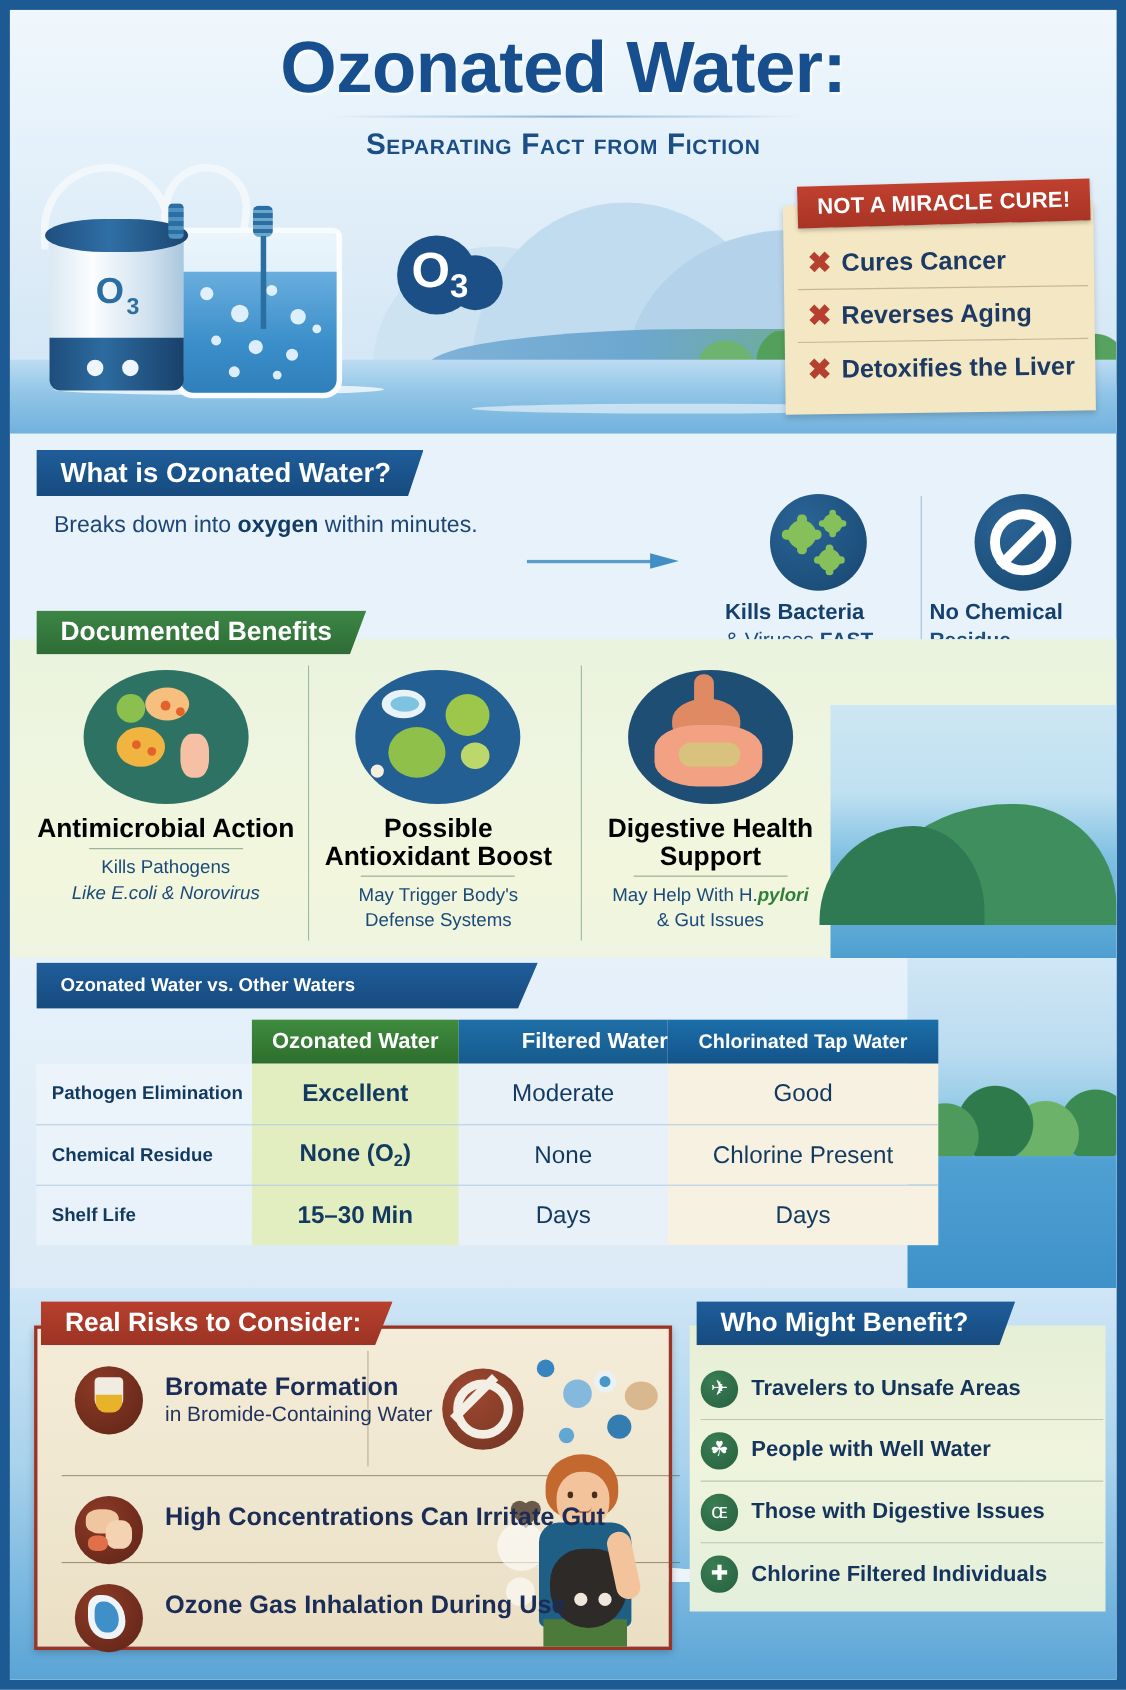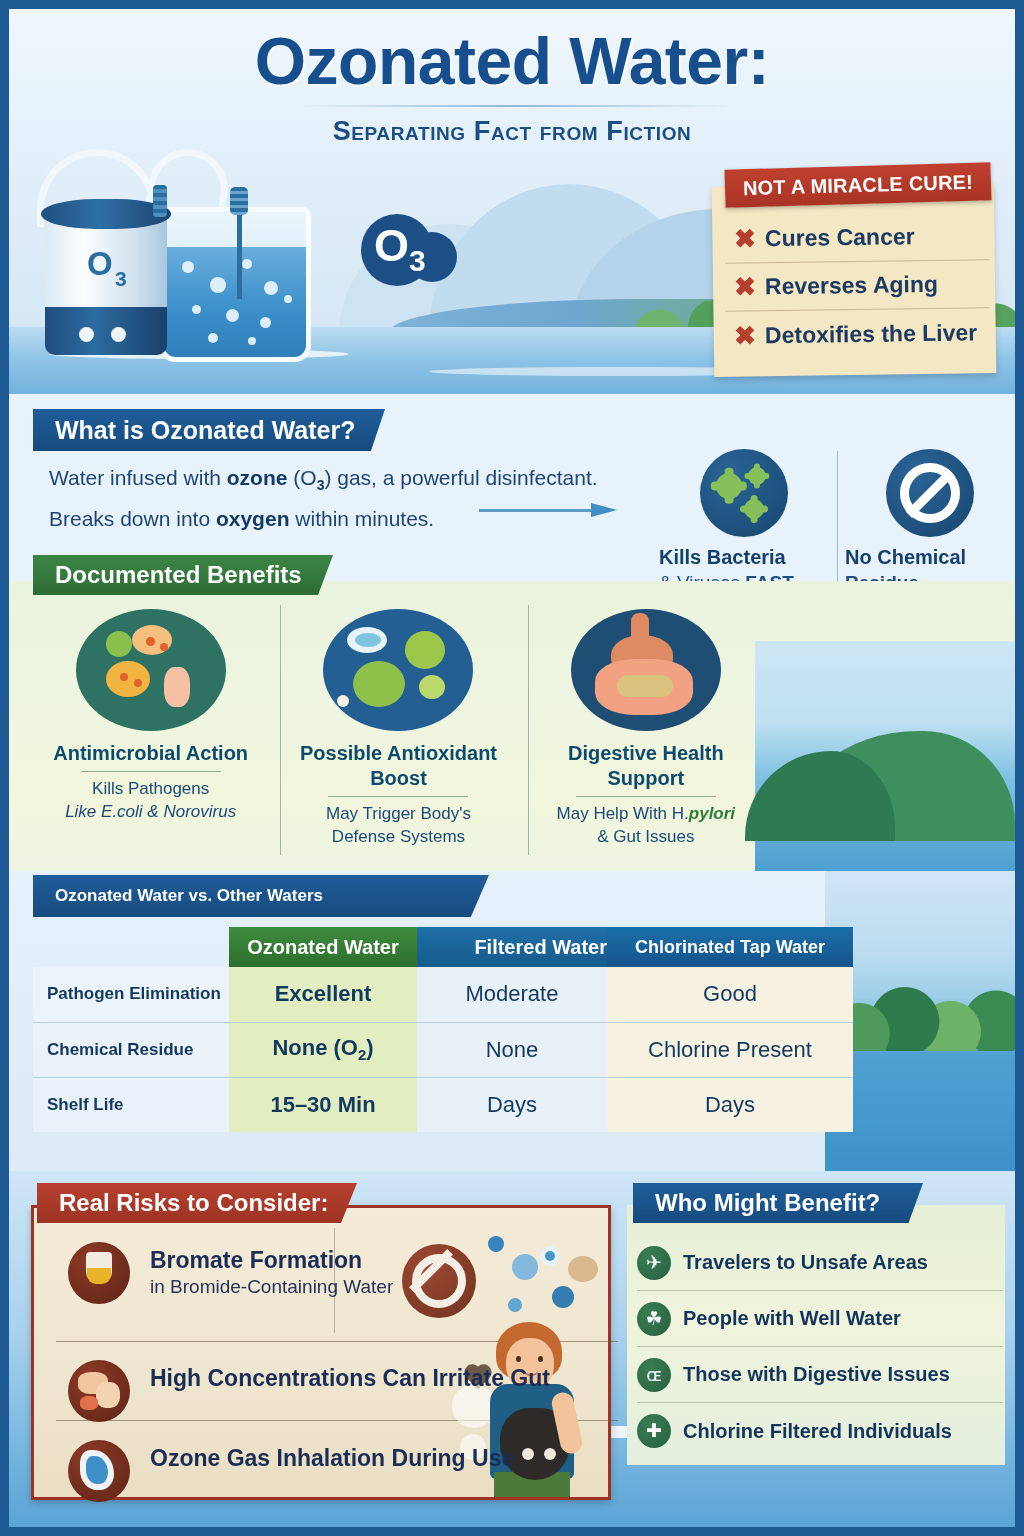--- a/index.html
+++ b/index.html
@@ -244,21 +244,21 @@
   .bcol { width:243px; position:relative; text-align:center; }
   .bcol + .bcol { border-left:1px solid #9ab9a6;margin-left:12px; }
   .bdisc {
     width:150px; height:122px; margin:4px auto 10px; border-radius:50%;
     position:relative; overflow:hidden;
   }
   .bdisc.d1 { background:#2e7264; }
   .bdisc.d2 { background:#235f93; }
   .bdisc.d3 { background:#1f4e74; }
   .blob { position:absolute; border-radius:50%; }
-  .btitle { color:#0c4a6e; font-size:20px; font-weight:bold; line-height:25px; }
+  .btitle { color:#000000; font-size:24px; font-weight:bold; line-height:25px; }
   .bsep { display:block; width:140px; height:1px; background:#8fae8f; margin:5px auto; }
   .bsub { color:#1b4a79; font-size:17px; line-height:23px; }
   .bsub.ital { font-style:italic; }
   .bsub .hl { color:#2f7f3a; font-style:italic; font-weight:bold; }
 
   
   .tbl-zone {
     position:absolute; left:0; top:862px; width:1006px; height:300px;
     background:linear-gradient(180deg,#e6f1fa 0%,#dbeaf6 100%);
   }
@@ -457,23 +457,20 @@
       <div class="mc-x">✖</div>
       <div class="mc-txt">Detoxifies the Liver</div>
     </div>
   </div>
 
   <div class="ribbon blue" id="rib-what">
     <span>What is Ozonated Water?</span>
   </div>
 
   <div class="what-body">
-    <div>
-      <span>Water infused with </span><b>ozone</b><span> (O</span><b><sub style="font-size:14px">3</sub></b><span>) gas, a powerful disinfectant.</span>
-    </div>
     <div>
       <span>Breaks down into </span><b>oxygen</b><span> within minutes.</span>
     </div>
   </div>
   <div class="what-arrow">
     <div class="shaft"></div>
       <div class="head"></div>
   </div>
 
   <div class="fact-wrap">

